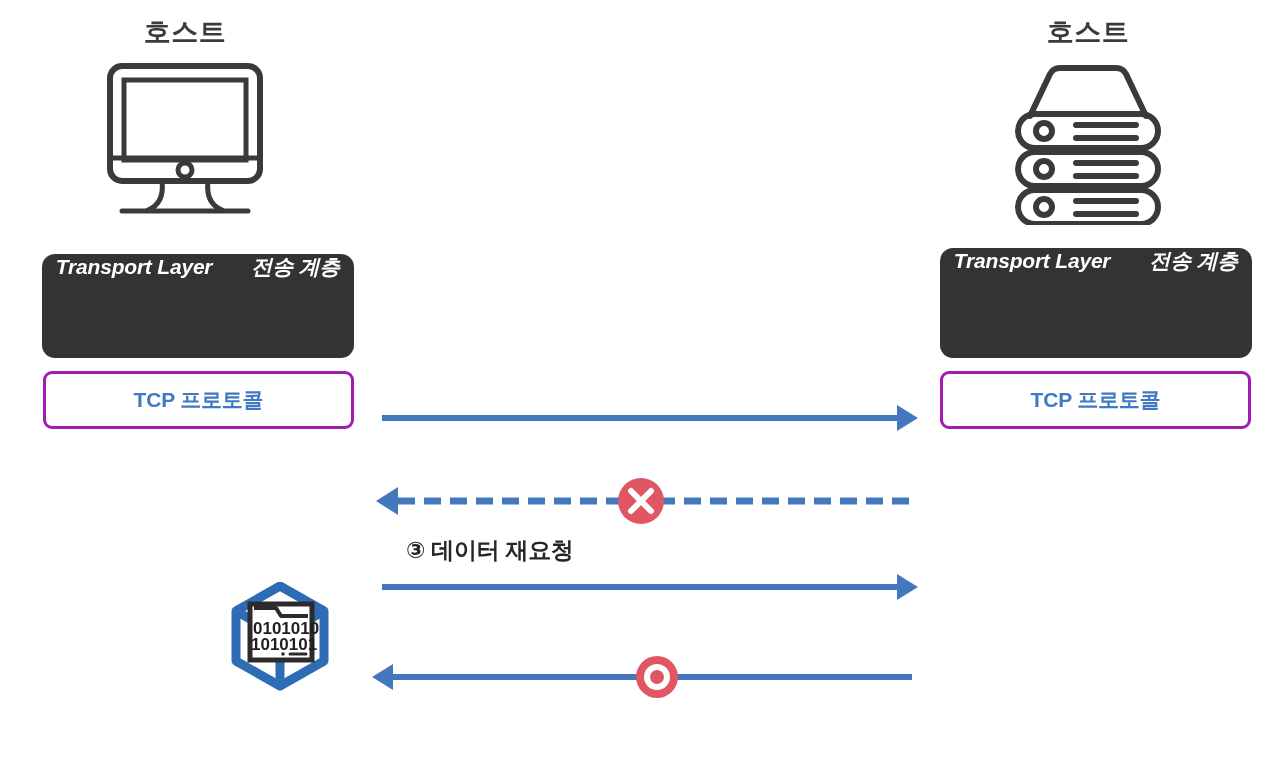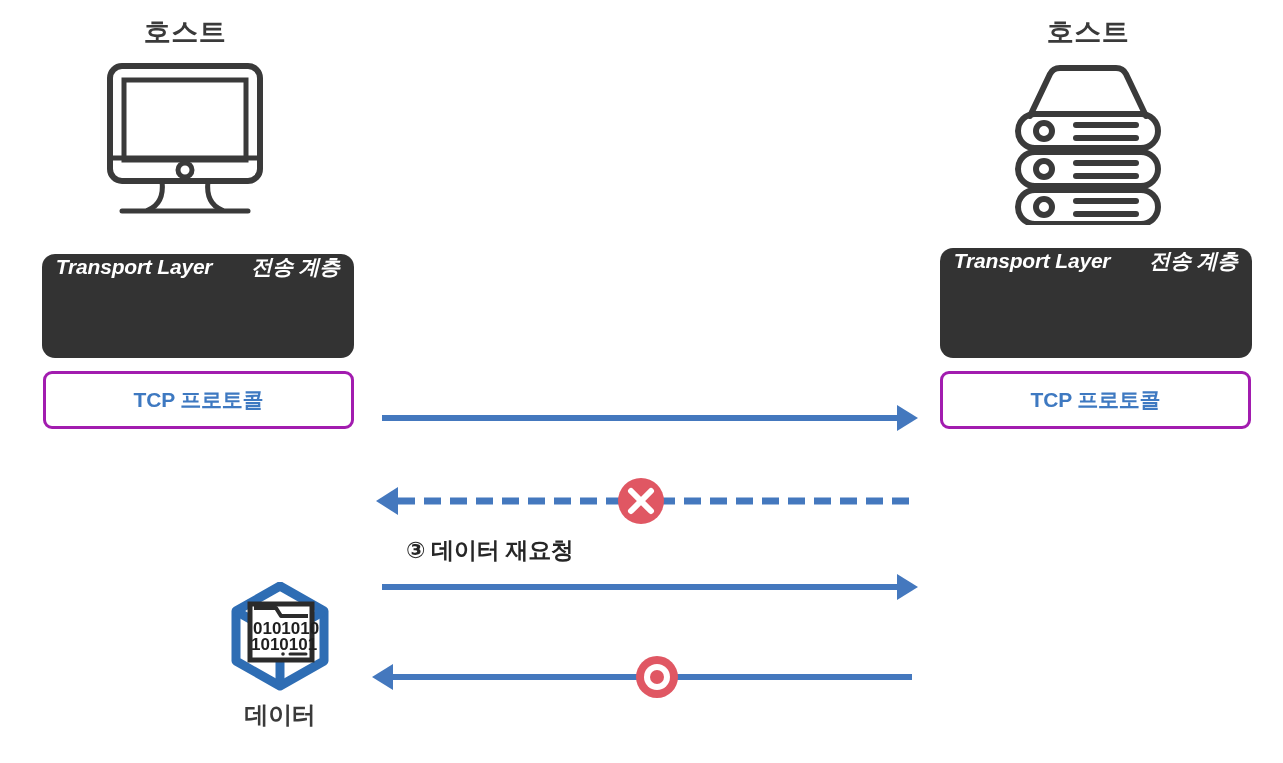--- a/index.html
+++ b/index.html
@@ -209,15 +209,14 @@
 
       <rect x="22" y="22" width="62" height="56" fill="#ffffff" stroke="#2b2b2b" stroke-width="5"></rect>
       <path d="M26 26 L48 26 L53 34 L80 34" stroke="#2b2b2b" stroke-width="4" fill="none" stroke-linejoin="round"></path>
       <text x="25" y="52" font-family="'Liberation Sans',sans-serif" font-size="17" font-weight="700" fill="#1f1f1f">0101010</text>
       <text x="23" y="68" font-family="'Liberation Sans',sans-serif" font-size="17" font-weight="700" fill="#1f1f1f">1010101</text>
       <line x1="62" y1="72" x2="78" y2="72" stroke="#2b2b2b" stroke-width="3" stroke-linecap="round"></line>
       <circle cx="55" cy="72" r="1.8" fill="#2b2b2b"></circle>
     </svg>
   </div>
 
-  <div class="abs" id="data-label">데이터</div>
 
 </div>
 
 </body></html>

